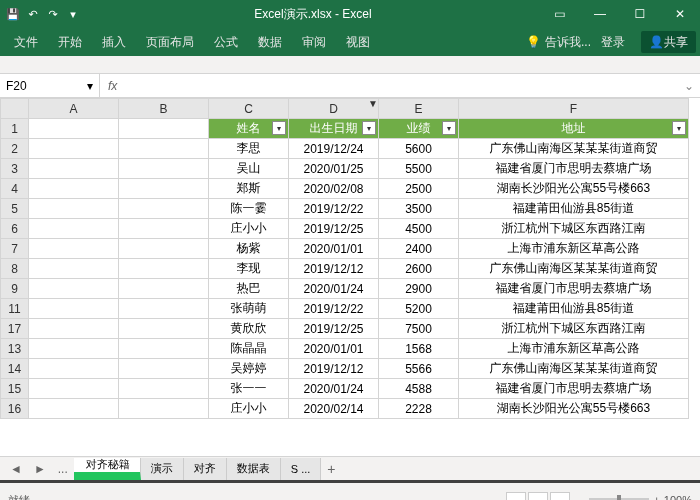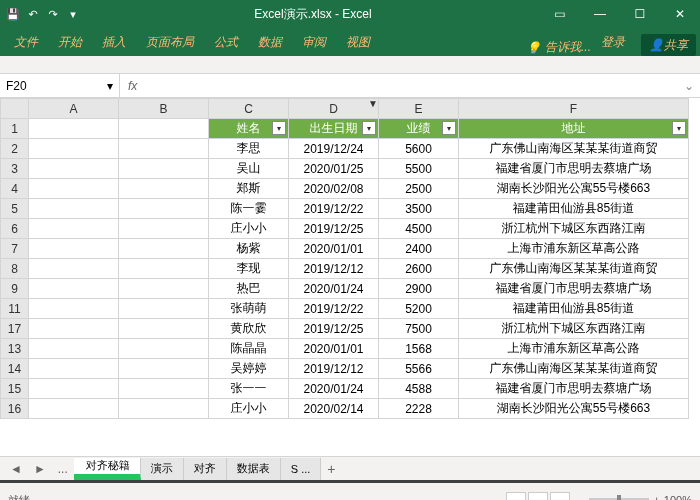--- a/index.html
+++ b/index.html
@@ -3,42 +3,42 @@
 <meta charset="utf-8">
 <style>
 * { margin: 0; padding: 0; box-sizing: border-box; font-family: "Microsoft YaHei", sans-serif; }
 body { background: #fff; width: 700px; height: 500px; overflow: hidden; font-size: 12px; }
 .titlebar { background: #1e7145; height: 28px; display: flex; align-items: center; color: #fff; }
 .titlebar .left { display: flex; gap: 6px; padding: 0 6px; align-items: center; }
 .titlebar .icon { width: 14px; height: 14px; display: inline-flex; align-items: center; justify-content: center; font-size: 11px; }
 .titlebar .title { flex: 1; text-align: center; font-size: 12px; }
 .titlebar .right { display: flex; align-items: center; }
 .winbtn { width: 40px; height: 28px; display: flex; align-items: center; justify-content: center; }
-.ribbon-tabs { background: #1e7145; height: 28px; display: flex; align-items: flex-end; color: #fdba74; padding: 0 4px; font-style: italic; }
+.ribbon-tabs { background: #1e7145; height: 28px; display: flex; align-items: center; color: #e5e5e5; padding: 0 4px; }
 .rtab { padding: 0 10px; height: 28px; display: flex; align-items: center; font-size: 12px; }
 .ribbon-tabs .spacer { flex: 1; }
 .tellme { display: flex; align-items: center; gap: 4px; }
 .share { background: #0b5131; padding: 0 8px; height: 22px; display: flex; align-items: center; border-radius: 2px; margin-left: 6px; }
 .ribbon-body { background: #f3f2f1; height: 18px; border-bottom: 1px solid #d4d4d4; }
 .namebox-row { display: flex; align-items: center; height: 24px; border-bottom: 1px solid #d4d4d4; background: #fff; }
-.namebox { width: 120px; border-right: 1px solid #d4d4d4; height: 24px; display: flex; align-items: center; padding: 0 6px; justify-content: space-between; }
+.namebox { width: 100px; border-right: 1px solid #d4d4d4; height: 24px; display: flex; align-items: center; padding: 0 6px; justify-content: space-between; }
 .fx { padding: 0 8px; color: #666; font-style: italic; }
 .formula { flex: 1; padding: 0 6px; }
 .grid-wrap { position: relative; height: 358px; overflow: hidden; background: #fff; }
 table.grid { border-collapse: collapse; table-layout: fixed; }
 .grid th, .grid td { border: 1px solid #d4d4d4; height: 20px; font-size: 12px; font-weight: normal; text-align: center; overflow: hidden; white-space: nowrap; }
 .grid thead th { background: #e6e6e6; color: #333; }
 .grid .rowhead { background: #e6e6e6; width: 28px; color: #333; }
 .corner { background: #e6e6e6; width: 28px; }
 .hdrcell { background: #70ad47; color: #fff; position: relative; }
 .filter { position: absolute; right: 2px; top: 2px; width: 14px; height: 14px; background: #fff; border: 1px solid #888; font-size: 8px; display: flex; align-items: center; justify-content: center; color: #333; }
 .arrow-down { position: absolute; font-size: 10px; color: #333; }
 .sheet-tabs { height: 24px; background: #f3f2f1; border-top: 1px solid #d4d4d4; display: flex; align-items: center; padding: 0 4px; }
 .stab { padding: 0 10px; height: 22px; display: flex; align-items: center; border-right: 1px solid #ccc; background: #e6e6e6; font-size: 11px; }
-.stab.active { background: #fff; border-bottom: 6px solid #22c55e; padding-left: 12px; }
+.stab.active { background: #fff; border-bottom: 8px solid #22c55e; padding-left: 12px; }
 .nav { padding: 0 6px; color: #666; }
 .add { width: 20px; text-align: center; color: #666; font-size: 14px; }
 .statusbar { height: 20px; background: #f3f2f1; border-top: 3px solid #404040; display: flex; align-items: center; padding: 17px 8px; font-size: 11px; color: #555; }
 .statusbar .sp { flex: 1; }
 .viewbtn { width: 20px; height: 16px; border: 1px solid #ccc; margin: 0 1px; background: #fff; }
 .zoom { display: flex; align-items: center; gap: 4px; margin-left: 8px; }
 .zline { width: 60px; height: 4px; background: #ccc; position: relative; }
 .zhandle { position: absolute; left: 28px; top: -3px; width: 4px; height: 10px; background: #888; }
 </style>
 </head>

